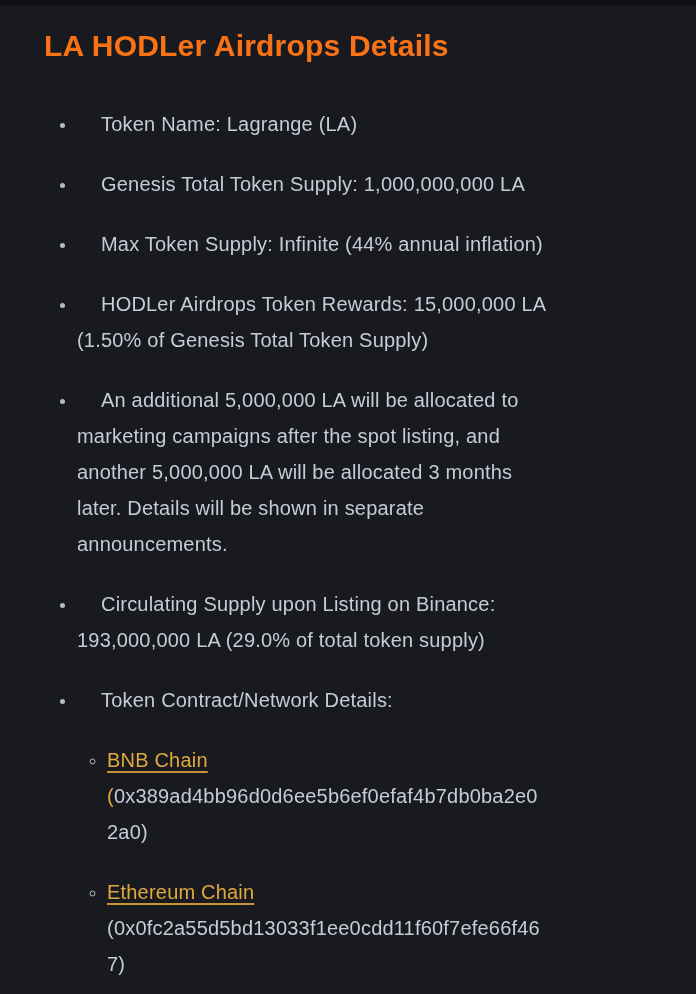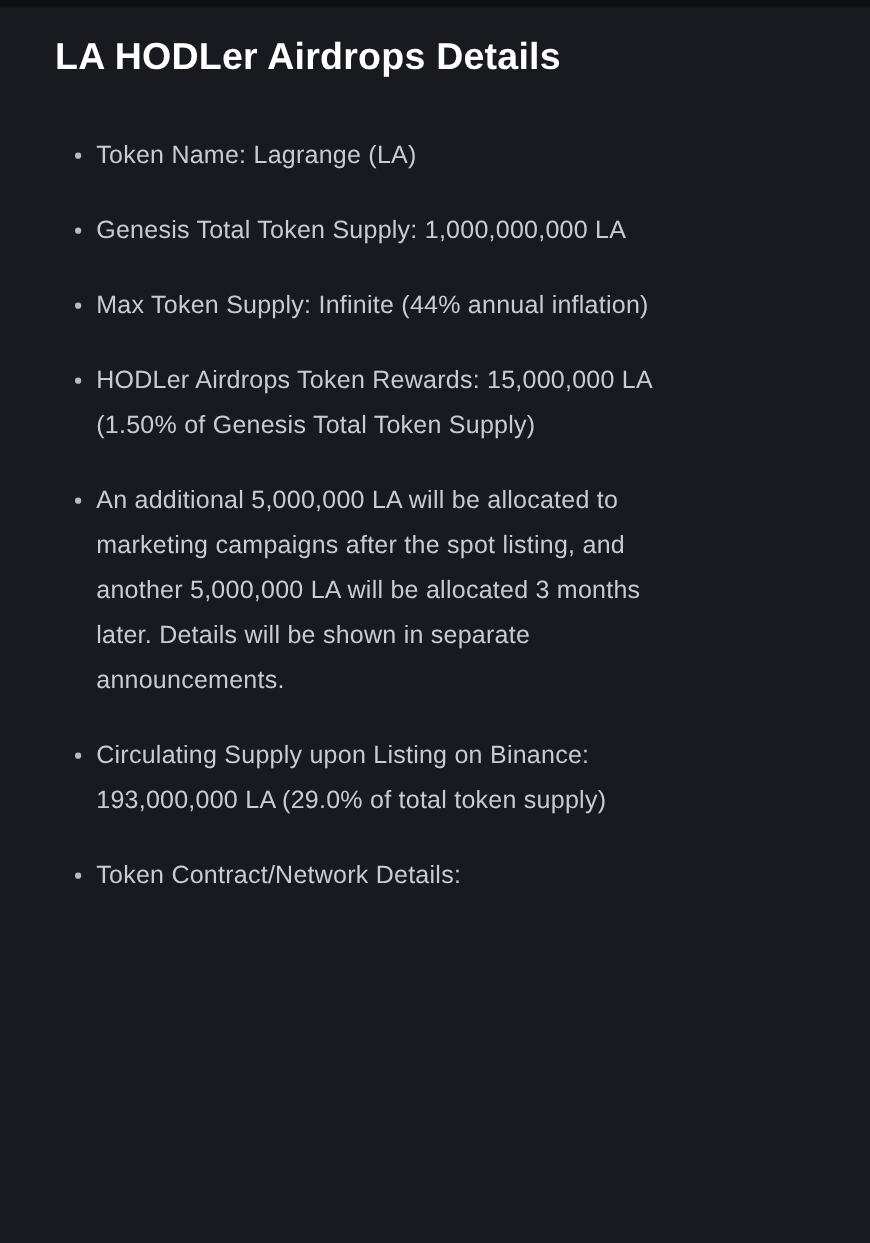--- a/index.html
+++ b/index.html
@@ -21,40 +21,41 @@
   }
   .page {
     padding: 22px 40px 0 44px;
   }
   h1.page-title {
     margin: 0 0 42px 0;
     font-size: 30px;
     line-height: 36px;
     font-weight: 700;
     letter-spacing: 0.2px;
-    color: #ffffff;
+    color: #f97316;
   }
   ul.main-list {
     margin: 0;
     padding: 0 0 0 33px;
     list-style: disc outside;
     color: #c6ccd6;
     font-size: 20px;
     letter-spacing: 0.2px;
   }
   ul.main-list > li {
     margin: 0 0 24px 0;
     line-height: 36px;
   }
   ul.main-list li::marker {
     color: #b6bcc6;
     font-size: 17px;
   }
   .li-text {
     white-space: pre-line;
+    margin-left: 24px;
   }
   ul.sub-list {
     margin: 24px 0 0 0;
     padding: 0 0 0 30px;
     list-style: circle outside;
   }
   ul.sub-list > li {
     margin: 0 0 24px 0;
     line-height: 36px;
   }
@@ -118,16 +119,31 @@
     </li>
 
     <li>
       <span class="li-text">Circulating Supply upon Listing on Binance:
 193,000,000 LA (29.0% of total token supply)</span>
     </li>
 
     <li>
       <span class="li-text">Token Contract/Network Details:</span>
 
+      <ul class="sub-list">
+
+        <li>
+          <a href="#" class="chain-link">BNB Chain</a>
+          <div class="address"><span class="paren-gold">(</span><span>0x389ad4bb96d0d6ee5b6ef0efaf4b7db0ba2e0
+2a0)</span></div>
+        </li>
+
+        <li>
+          <a href="#" class="chain-link">Ethereum Chain</a>
+          <div class="address"><span class="paren-plain">(</span><span>0x0fc2a55d5bd13033f1ee0cdd11f60f7efe66f46
+7)</span></div>
+        </li>
+
+      </ul>
     </li>
 
   </ul>
 </div>
 
 </body></html>

